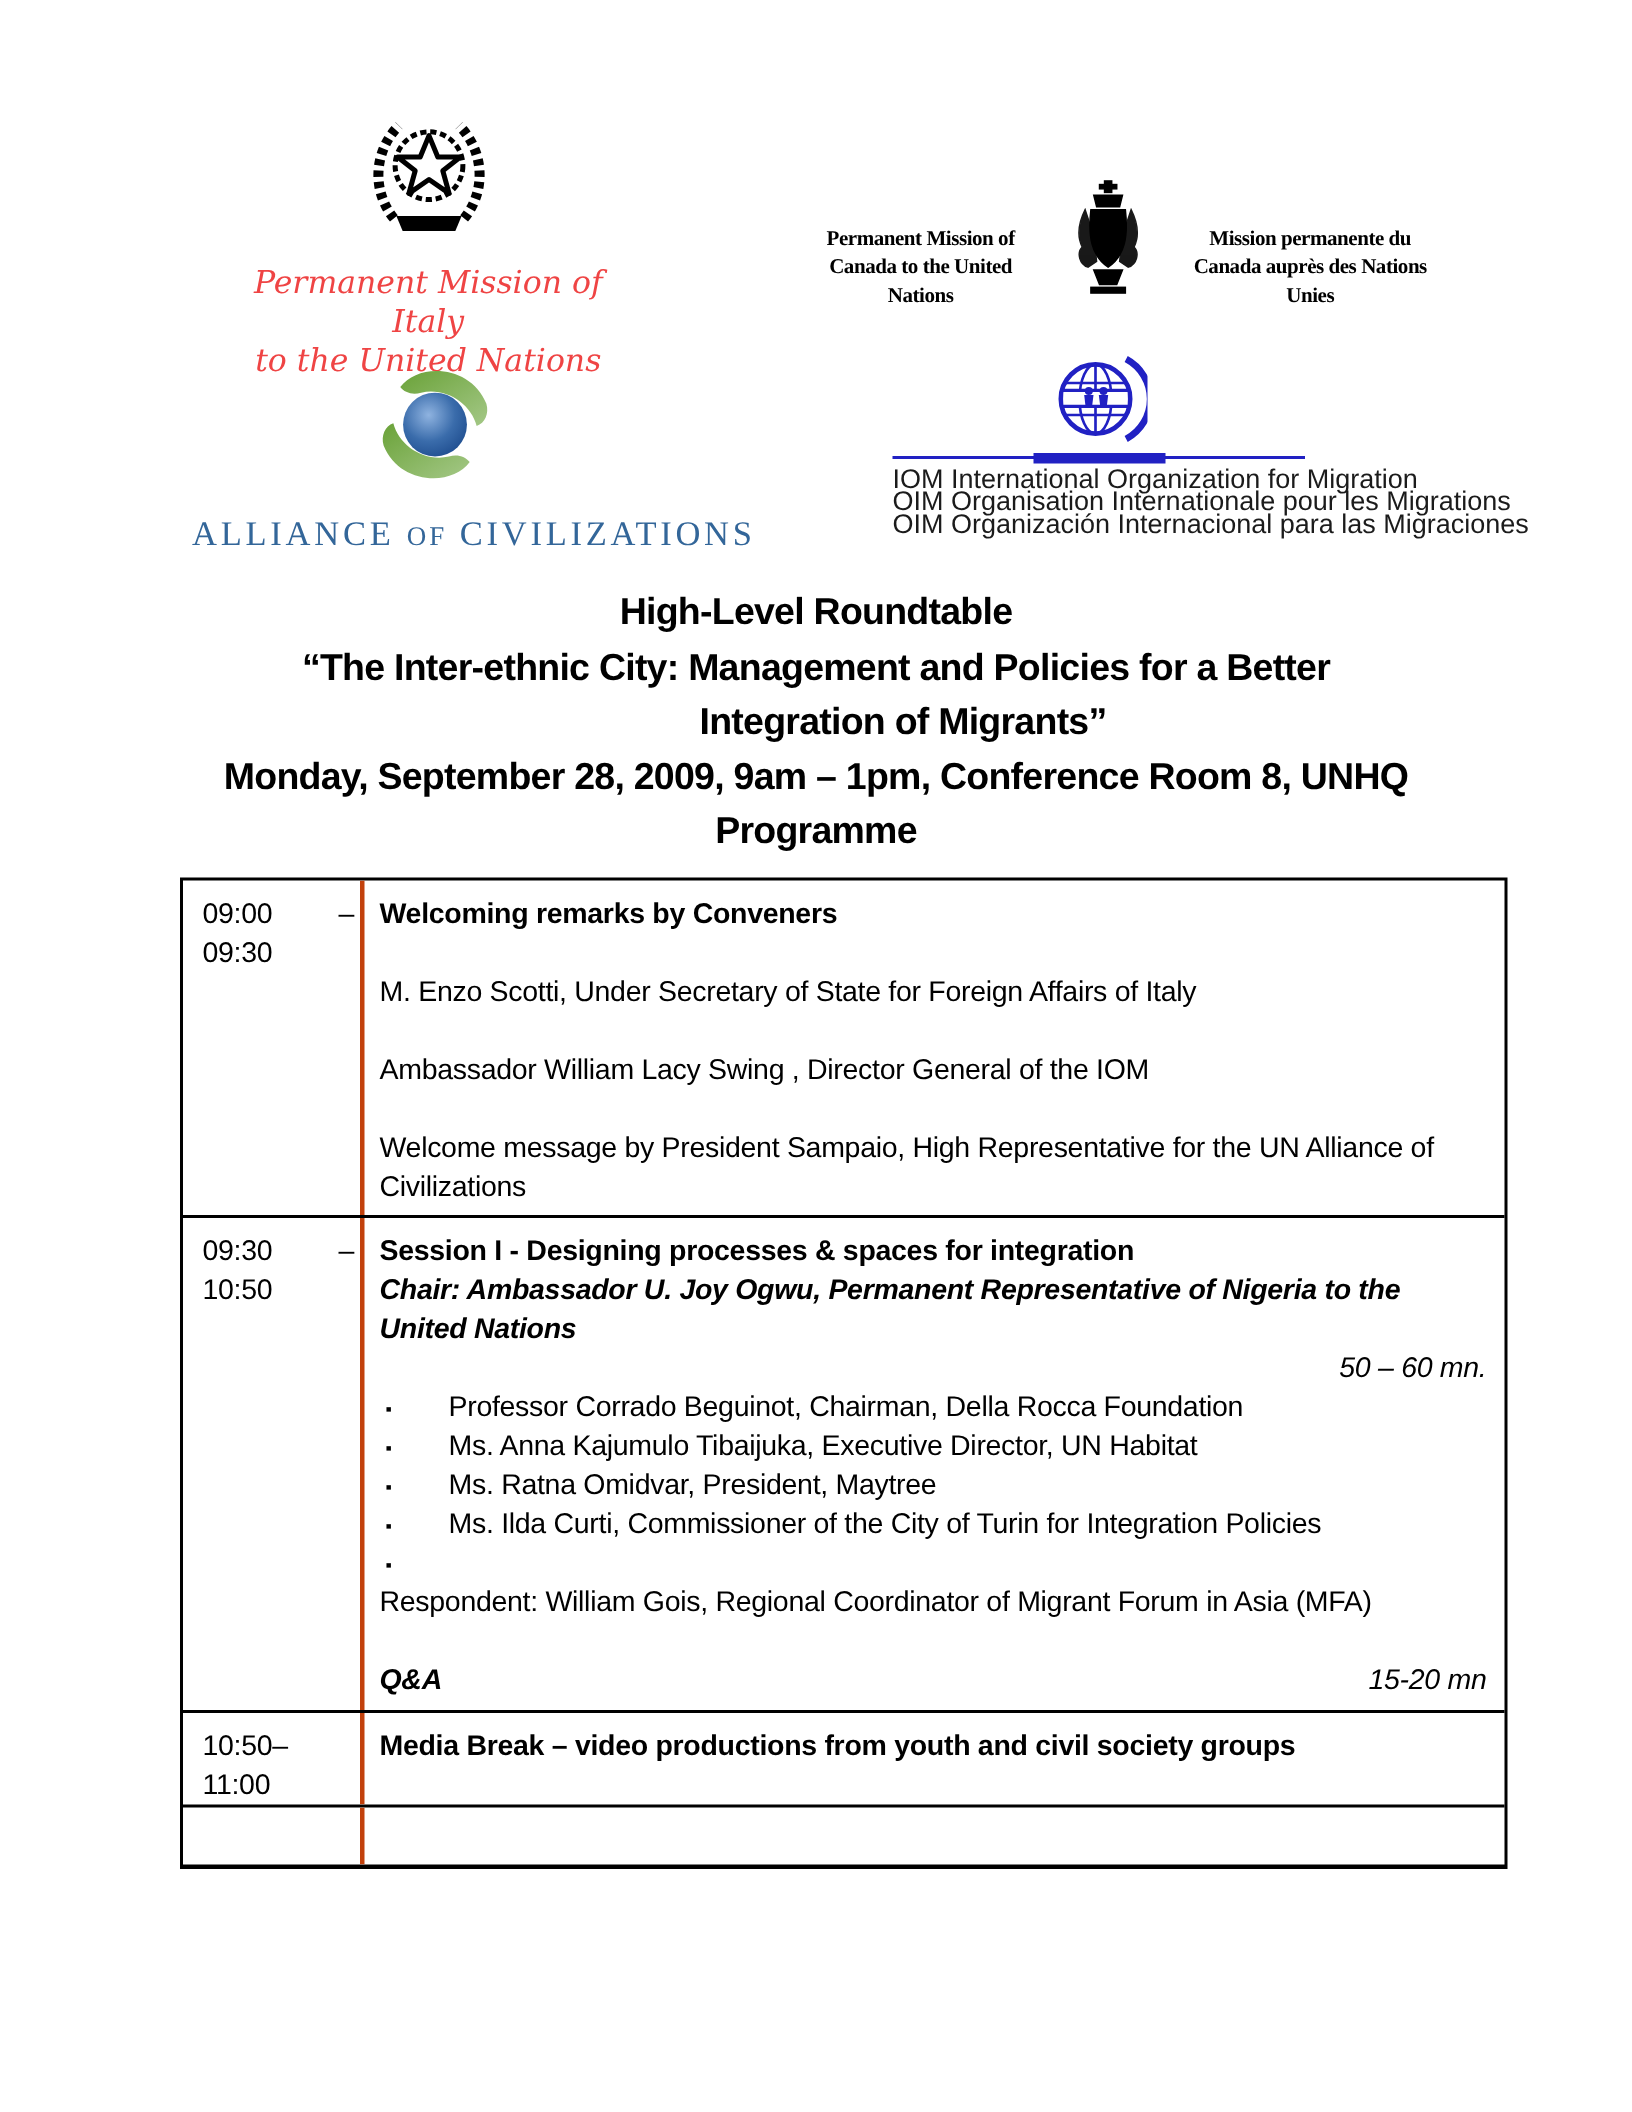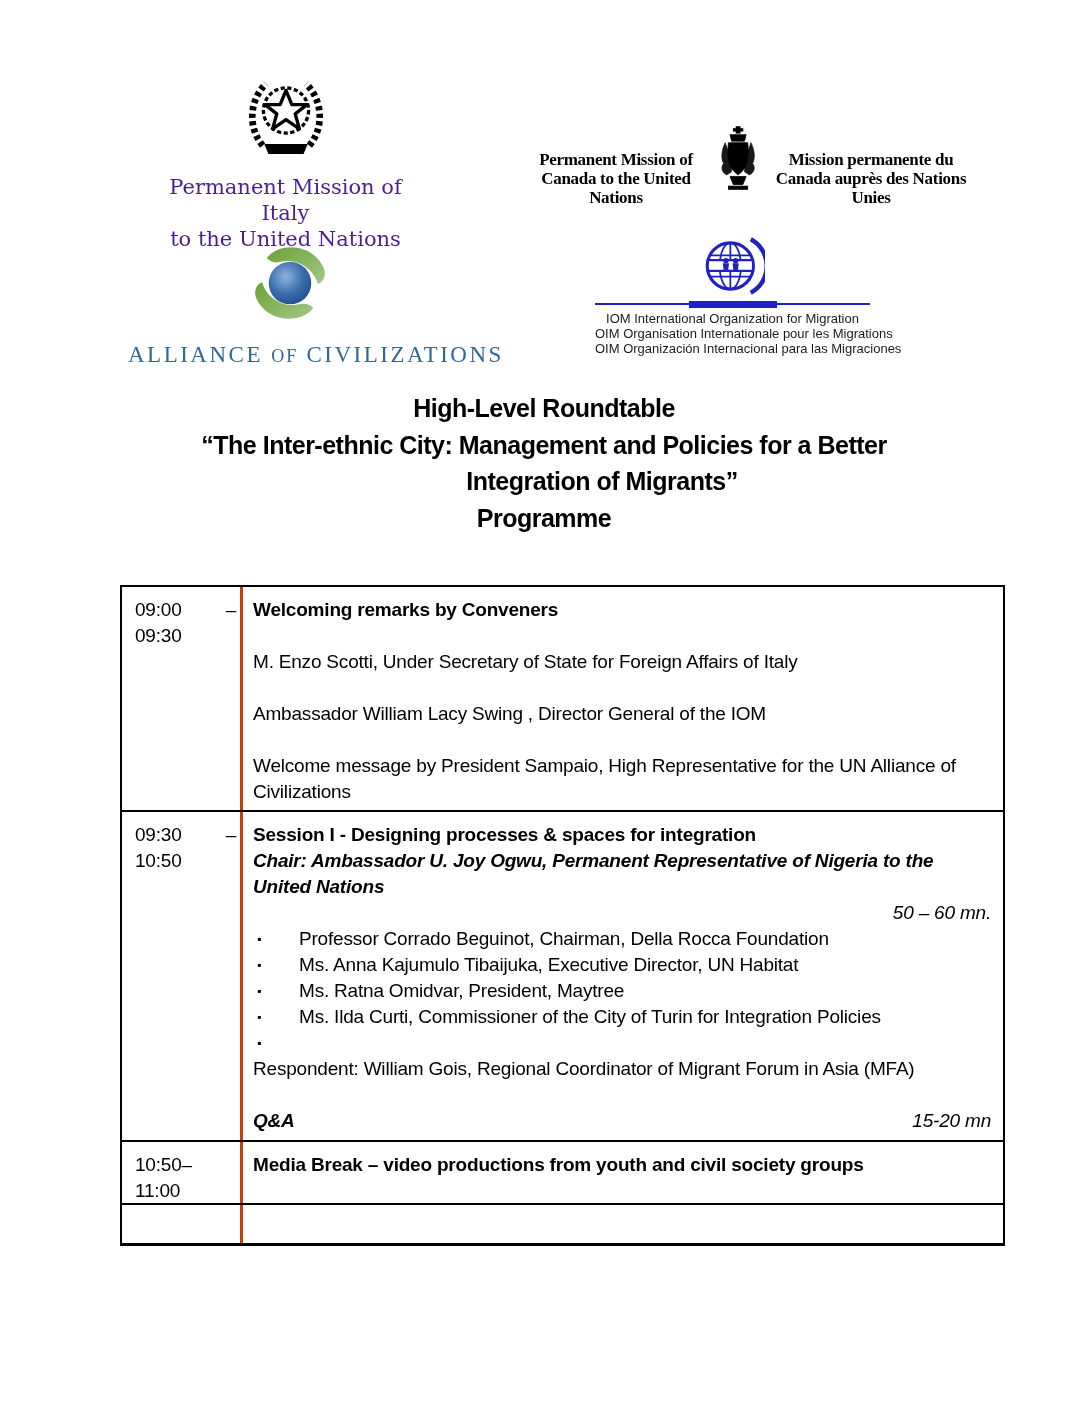--- a/index.html
+++ b/index.html
@@ -1,31 +1,31 @@
 <!DOCTYPE html>
 <html><head>
 <meta charset="utf-8">
 <style>
   html,body{margin:0;padding:0;background:#ffffff;}
   .page{position:relative;width:1088px;height:1408px;background:#ffffff;overflow:hidden;
         font-family:"Liberation Sans",sans-serif;color:#000;}
 
   
   .italy-block{position:absolute;left:168px;top:72px;width:235px;text-align:center;}
-  .italy-text{font-family:"DejaVu Serif",serif;font-size:21px;line-height:26px;color:#4c1d95;margin-top:6px;}
+  .italy-text{font-family:"DejaVu Serif",serif;font-style:italic;font-size:21px;line-height:26px;color:#ef4444;margin-top:6px;}
   .canada-block{position:absolute;left:530px;top:118px;width:438px;display:flex;align-items:flex-start;justify-content:center;gap:12px;}
-  .canada-text{font-family:"Liberation Serif",serif;font-weight:bold;font-size:17px;line-height:19px;text-align:center;margin-top:32px;letter-spacing:-0.3px;}
+  .canada-text{font-family:"Liberation Serif",serif;font-weight:bold;font-size:14px;line-height:19px;text-align:center;margin-top:32px;letter-spacing:-0.3px;}
   .aoc-block{position:absolute;left:128px;top:234px;width:324px;text-align:center;}
   .aoc-text{font-family:"Liberation Serif",serif;font-size:23px;color:#336699;letter-spacing:2.5px;margin-top:4px;white-space:nowrap;}
   .aoc-text .of{font-size:18px;letter-spacing:2px;}
   .iom-block{position:absolute;left:595px;top:233px;width:275px;text-align:center;}
   .iom-rule{position:relative;height:7px;margin-top:-2px;}
   .iom-rule .thin{position:absolute;left:0;right:0;top:2px;height:2px;background:#2121c3;}
   .iom-rule .thick{position:absolute;left:50%;margin-left:-44px;top:0;width:88px;height:7px;background:#2121c3;}
-  .iom-text{font-size:13px;line-height:15px;color:#1b1b1b;margin-top:3px;white-space:nowrap;}
+  .iom-text{font-size:18px;line-height:15px;color:#1b1b1b;margin-top:3px;white-space:nowrap;}
 
   
   .title-block{position:absolute;left:0;top:390px;width:1088px;text-align:center;
                font-weight:bold;font-size:25px;line-height:36.5px;letter-spacing:-0.5px;}
   .title-line3{position:relative;left:58px;}
 
   
   .schedule{position:absolute;left:120px;top:585px;width:885px;box-sizing:border-box;
             border:2px solid #000;border-bottom-width:3px;font-size:19px;line-height:26px;letter-spacing:-0.2px;}
   .srow{display:flex;box-sizing:border-box;border-top:2px solid #000;overflow:hidden;}
@@ -140,20 +140,21 @@
       <div>IOM International Organization for Migration</div>
       <div>OIM Organisation Internationale pour les Migrations</div>
       <div>OIM Organización Internacional para las Migraciones</div>
     </div>
   </div>
 
   <div class="title-block">
     <div>High-Level Roundtable</div>
     <div>“The Inter-ethnic City: Management and Policies for a Better</div>
     <div class="title-line3">Integration of Migrants”</div>
+    <div>Monday, September 28, 2009, 9am – 1pm, Conference Room 8, UNHQ</div>
     <div>Programme</div>
   </div>
 
   <div class="schedule">
 
     <div class="srow row1">
       <div class="time-cell">
         <div class="time-first">
           <span>09:00</span>
           <span>–</span>

